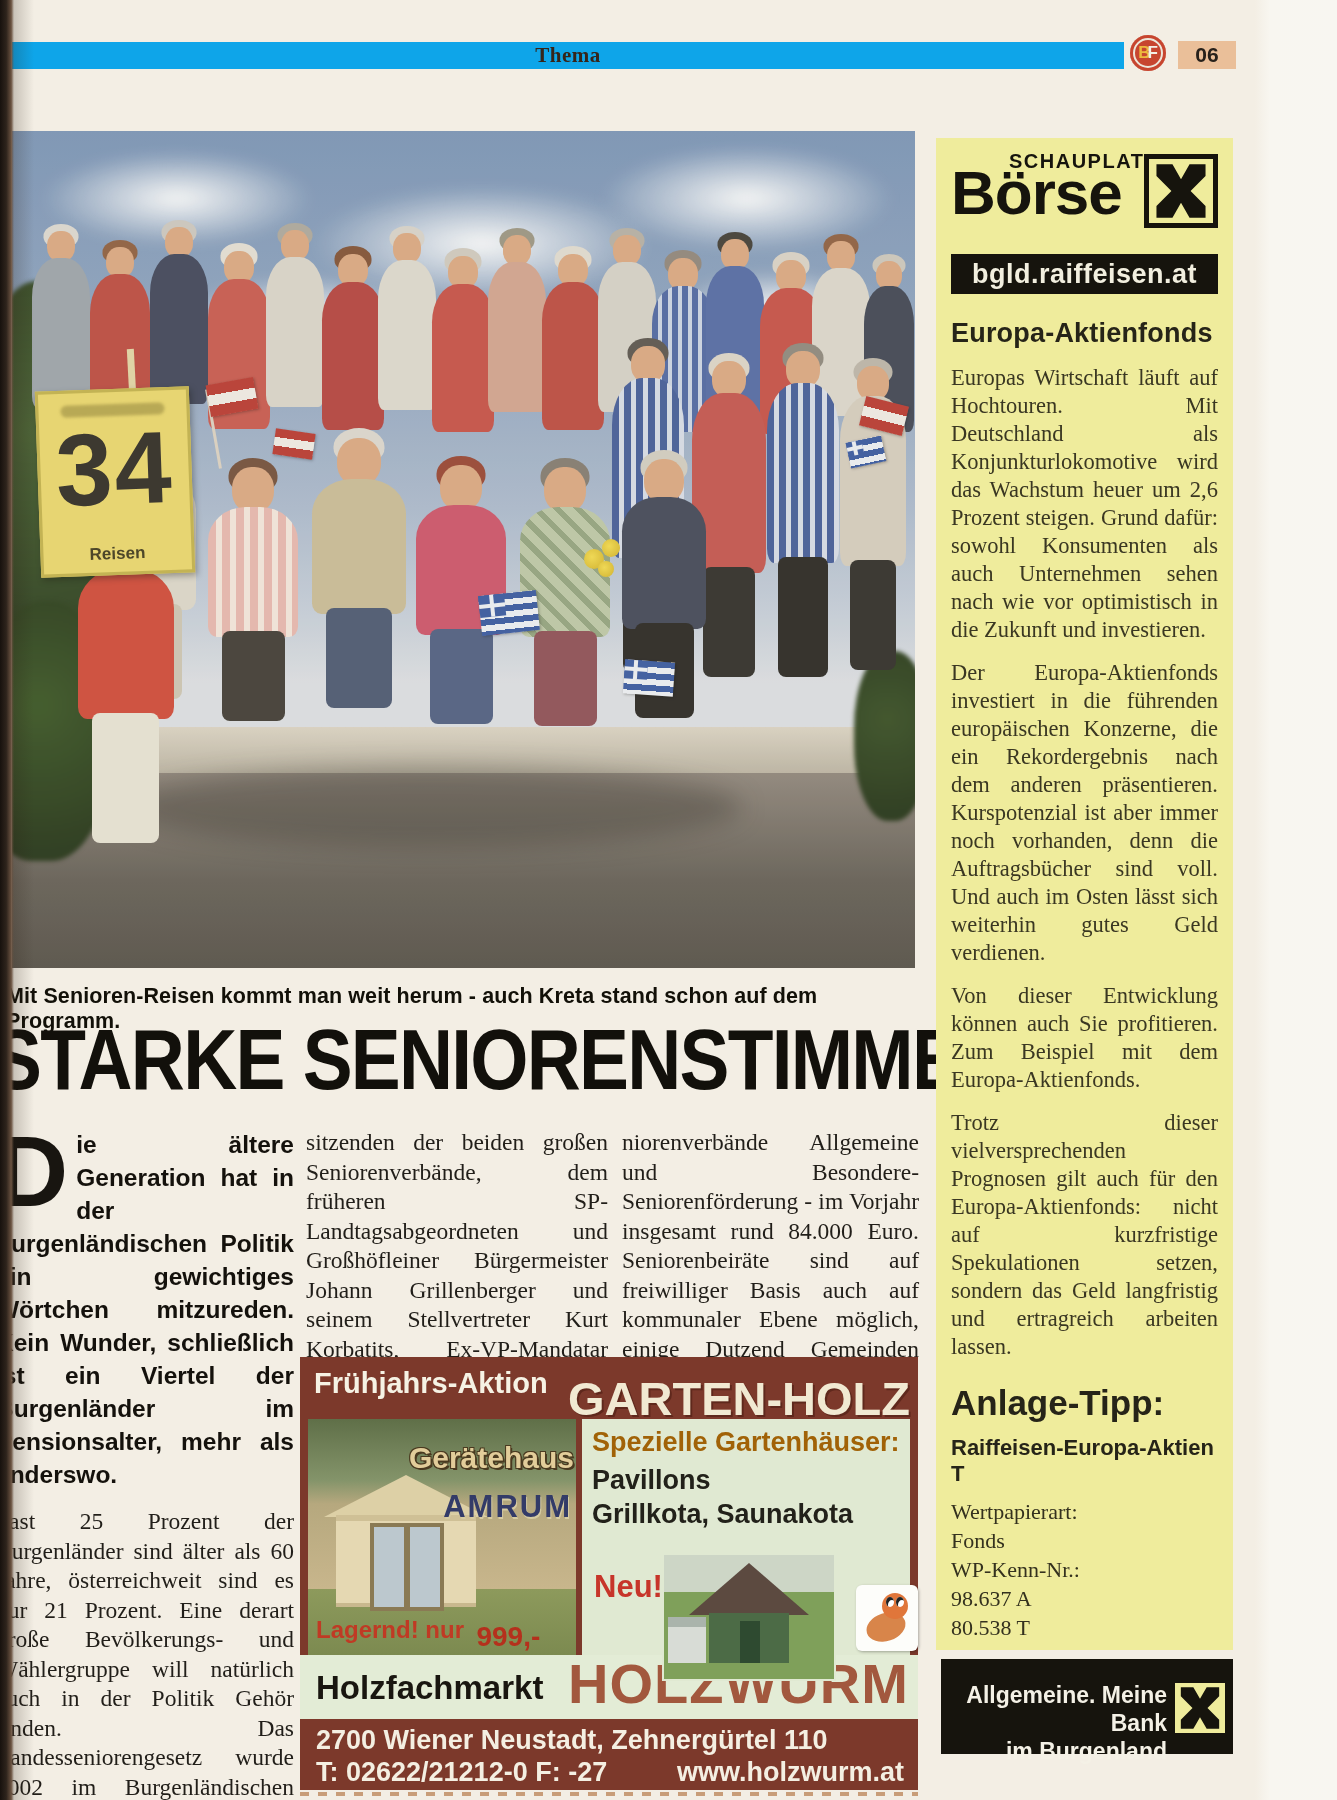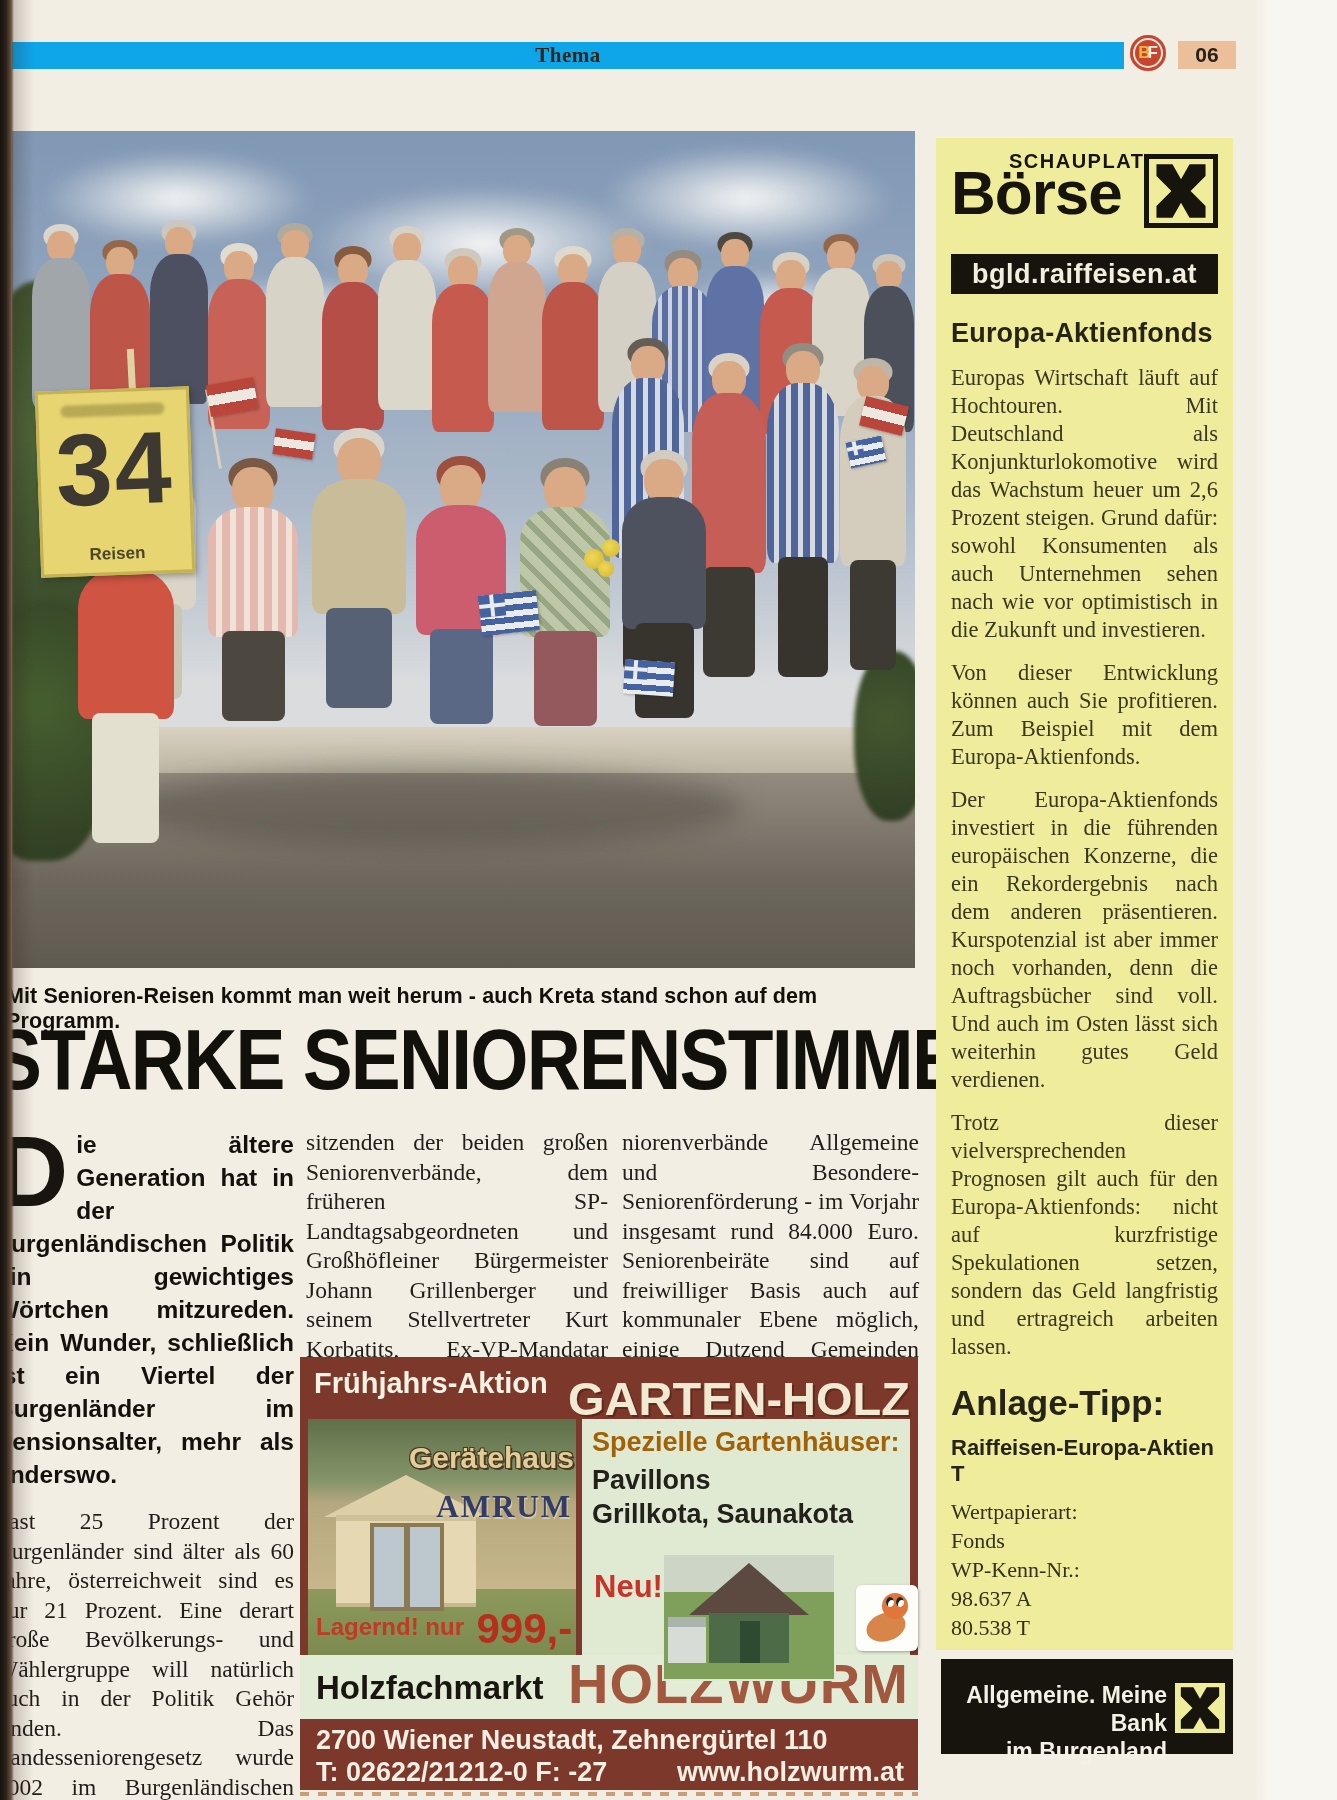--- a/index.html
+++ b/index.html
@@ -97,24 +97,24 @@
     background:linear-gradient(180deg,#5f6f48 0%,#84946a 26%,#b6a87e 36%,#c8b68c 72%,#8d9a5c 72%,#7c8a50 100%);}
   .hut-roof{position:absolute;left:16px;top:56px;width:0;height:0;
     border-left:82px solid transparent;border-right:82px solid transparent;border-bottom:42px solid #ddd0a6;}
   .hut-body{position:absolute;left:28px;top:96px;width:140px;height:92px;background:#e5d8b2;
     box-shadow:inset 0 -4px 0 #c8b88e, inset 0 6px 0 #cfc096;}
   .hut-door{position:absolute;left:62px;top:104px;width:30px;height:80px;background:#bcc8ce;border:4px solid #8a7a54;}
   .hut-door2{left:98px;}
   .ad-gh-label{position:absolute;right:2px;top:22px;font-size:30px;font-weight:900;color:#e2cd9a;
     text-shadow:2px 2px 0 #4a3a20,-1px -1px 0 #4a3a20,1px -1px 0 #4a3a20,-1px 1px 0 #4a3a20;}
   .ad-gh-name{position:absolute;right:4px;top:70px;font-size:31px;font-weight:900;color:#333b68;
-    letter-spacing:2px;text-shadow:1px 2px 0 #d6cba2;font-family:Liberation Serif, serif;}
+    letter-spacing:2px;text-shadow:1px 2px 0 #d6cba2;}
   .ad-price-row{position:absolute;left:8px;bottom:2px;white-space:nowrap;}
   .ad-price-note{font-size:24px;font-weight:800;color:#c03a24;vertical-align:8px;}
-  .ad-price{font-size:42px;font-weight:900;color:#b5301c;margin-left:8px;}
+  .ad-price{font-size:28px;font-weight:900;color:#b5301c;margin-left:8px;}
   .ad-right{position:absolute;left:282px;top:62px;width:328px;height:236px;background:#e0e9d2;overflow:visible;}
   .ad-r-head{position:absolute;left:10px;top:8px;font-size:27px;font-weight:800;color:#a16207;}
   .ad-r-item{font-size:27px;font-weight:800;color:#22211a;line-height:34px;}
   .ad-r-items{position:absolute;left:10px;top:44px;}
   .ad-neu{position:absolute;left:12px;top:150px;font-size:31px;font-weight:900;color:#c7352a;}
   .kota{position:absolute;left:82px;top:136px;width:170px;height:124px;overflow:hidden;z-index:3;
     background:linear-gradient(180deg,#cdd6c6 0 30%,#7fa05a 30% 100%);box-shadow:0 0 0 2px #e0e9d2;}
   .kota-roof{position:absolute;left:25px;top:8px;width:0;height:0;
     border-left:60px solid transparent;border-right:60px solid transparent;border-bottom:52px solid #5c4a40;}
   .kota-hut{position:absolute;left:45px;top:58px;width:80px;height:50px;background:#4c6b46;}
@@ -355,22 +355,22 @@
         <svg viewBox="0 0 60 60" width="64" height="64">
             <path fill="#16140d" d="M7 5 L22 5 L30 19 L38 5 L53 5 L53 16 L39 30 L53 44 L53 55 L38 55 L30 41 L22 55 L7 55 L7 44 L21 30 L7 16 Z"></path>
           </svg>
       </div>
     </div>
     <div class="sb-urlbar">
       <span class="sb-url">bgld.raiffeisen.at</span>
     </div>
     <div class="sb-h1">Europa-Aktienfonds</div>
     <div class="sb-p">Europas Wirtschaft läuft auf Hochtouren. Mit Deutschland als Konjunkturlokomotive wird das Wachstum heuer um 2,6 Prozent steigen. Grund dafür: sowohl Konsumenten als auch Unternehmen sehen nach wie vor optimistisch in die Zukunft und investieren.</div>
+    <div class="sb-p">Der Europa-Aktienfonds investiert in die führenden europäischen Konzerne, die ein Rekordergebnis nach dem anderen präsentieren. Kurspotenzial ist aber immer noch vorhanden, denn die Auftragsbücher sind voll. Und auch im Osten lässt sich weiterhin gutes Geld verdienen.</div>
     <div class="sb-p">Von dieser Entwicklung können auch Sie profitieren. Zum Beispiel mit dem Europa-Aktienfonds.</div>
-    <div class="sb-p">Der Europa-Aktienfonds investiert in die führenden europäischen Konzerne, die ein Rekordergebnis nach dem anderen präsentieren. Kurspotenzial ist aber immer noch vorhanden, denn die Auftragsbücher sind voll. Und auch im Osten lässt sich weiterhin gutes Geld verdienen.</div>
     <div class="sb-p">Trotz dieser vielversprechenden Prognosen gilt auch für den Europa-Aktienfonds: nicht auf kurzfristige Spekulationen setzen, sondern das Geld langfristig und ertragreich arbeiten lassen.</div>
     <div class="sb-tip">Anlage-Tipp:</div>
     <div class="sb-prod">Raiffeisen-Europa-Aktien T</div>
     <div class="facts">
       <div class="fact">
           <span class="fl">Wertpapierart:</span>
           <span class="fv">Fonds</span>
         </div>
       <div class="fact">
           <span class="fl">WP-Kenn-Nr.:</span>

